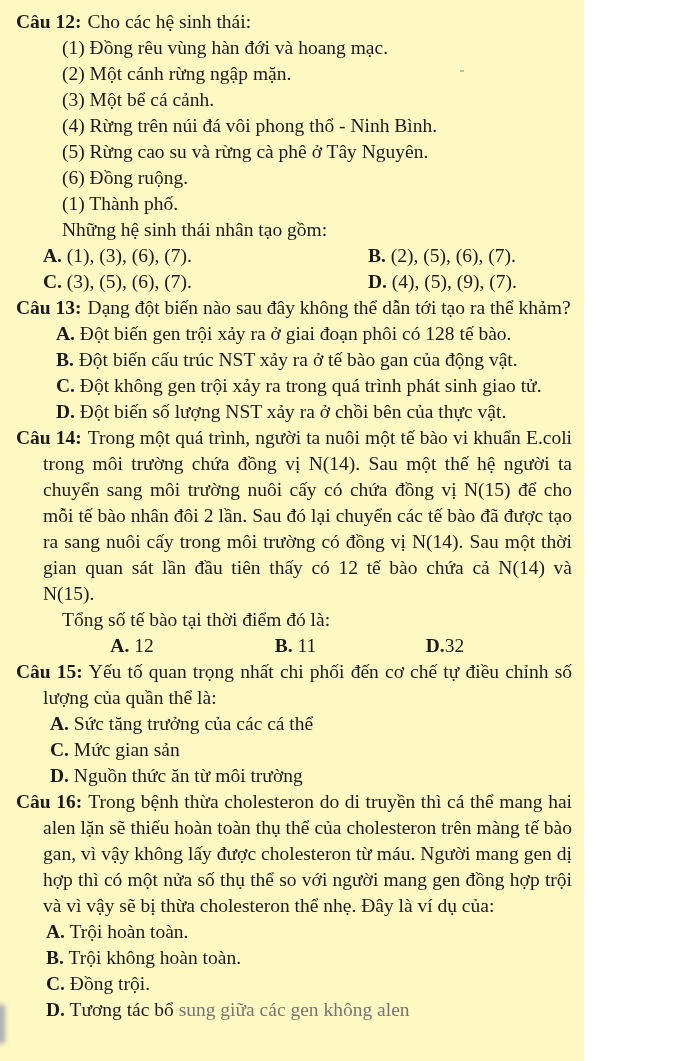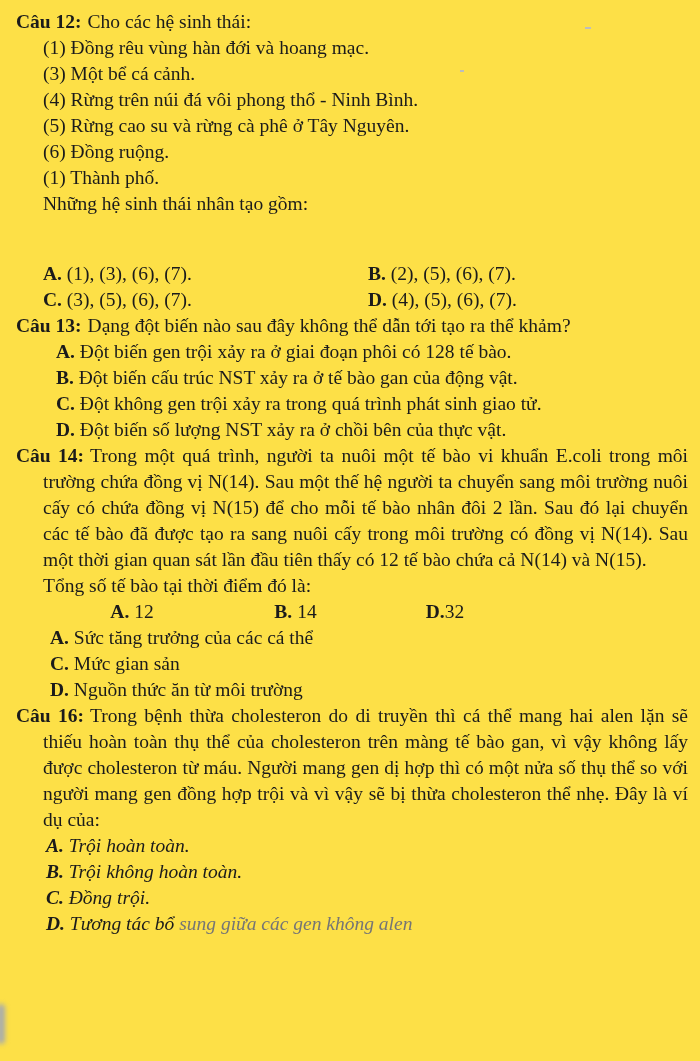--- a/index.html
+++ b/index.html
@@ -5,45 +5,44 @@
   html, body { margin: 0; padding: 0; }
   body {
     width: 700px; height: 1061px;
     background: #ffffff;
     font-family: "Liberation Serif", "DejaVu Serif", serif;
     color: #1b1b1b;
     -webkit-font-smoothing: antialiased;
   }
   .page {
     position: relative;
-    width: 700px; height: 1061px;
-    background: #fde047;
+    width: 584px; height: 1061px;
+    background: #fef9c3;
     box-sizing: border-box;
     padding: 9px 12px 0 8px;
     overflow: hidden;
     font-size: 19.5px;
     line-height: 26px;
   }
   p { margin: 0; }
   .q-para {               
     margin-left: 35px;
     text-indent: -27px;
   }
   .justify { text-align: justify; }
   .q-label { font-weight: bold; margin-right: 6px; }
-  .q-item, .q-line { margin-left: 35px; }
+  .q-item, .q-line { margin-left: 54px; }
   .opt-line { margin-left: 48px; }
   .opt-line.in42 { margin-left: 42px; }
-  .opt-line.in38 { margin-left: 38px; font-style: italic; }
+  .opt-line.in38 { margin-left: 38px; }
   .opt-letter { font-weight: bold; }
   .opts-2col {
     margin-left: 35px;
     display: grid;
     grid-template-columns: 325px 1fr;
-    margin-top: 44px;
   }
   .opts-4col {
     margin-left: 35px;
     display: grid;
     grid-template-columns: 178px 149px 150px 1fr;
     text-align: center;
   }
   .faded {
     color: #757575;
     filter: blur(0.4px);
@@ -64,53 +63,55 @@
   }
 </style>
 </head>
 <body>
 
 <div class="page">
 
   <section>
     <p class="q-para"><b class="q-label">Câu 12:</b><span>Cho các hệ sinh thái:</span></p>
     <p class="q-item">(1) Đồng rêu vùng hàn đới và hoang mạc.</p>
+    <p class="q-item">(2) Một cánh rừng ngập mặn.</p>
     <p class="q-item">(3) Một bể cá cảnh.</p>
     <p class="q-item">(4) Rừng trên núi đá vôi phong thổ - Ninh Bình.</p>
     <p class="q-item">(5) Rừng cao su và rừng cà phê ở Tây Nguyên.</p>
     <p class="q-item">(6) Đồng ruộng.</p>
     <p class="q-item">(1) Thành phố.</p>
     <p class="q-line">Những hệ sinh thái nhân tạo gồm:</p>
     <div class="opts-2col">
       <p><b class="opt-letter">A.</b><span> (1), (3), (6), (7).</span></p>
       <p><b class="opt-letter">B.</b><span> (2), (5), (6), (7).</span></p>
       <p><b class="opt-letter">C.</b><span> (3), (5), (6), (7).</span></p>
-      <p><b class="opt-letter">D.</b><span> (4), (5), (6), (7).</span></p>
+      <p><b class="opt-letter">D.</b><span> (4), (5), (9), (7).</span></p>
     </div>
   </section>
 
   <section>
     <p class="q-para"><b class="q-label">Câu 13:</b><span>Dạng đột biến nào sau đây không thể dẫn tới tạo ra thể khảm?</span></p>
     <p class="opt-line"><b class="opt-letter">A.</b><span> Đột biến gen trội xảy ra ở giai đoạn phôi có 128 tế bào.</span></p>
     <p class="opt-line"><b class="opt-letter">B.</b><span> Đột biến cấu trúc NST xảy ra ở tế bào gan của động vật.</span></p>
     <p class="opt-line"><b class="opt-letter">C.</b><span> Đột không gen trội xảy ra trong quá trình phát sinh giao tử.</span></p>
     <p class="opt-line"><b class="opt-letter">D.</b><span> Đột biến số lượng NST xảy ra ở chồi bên của thực vật.</span></p>
   </section>
 
   <section>
     <p class="q-para justify"><b class="q-label">Câu 14:</b><span>Trong một quá trình, người ta nuôi một tế bào vi khuẩn E.coli trong môi trường chứa đồng vị N(14). Sau một thế hệ người ta chuyển sang môi trường nuôi cấy có chứa đồng vị N(15) để cho mỗi tế bào nhân đôi 2 lần. Sau đó lại chuyển các tế bào đã được tạo ra sang nuôi cấy trong môi trường có đồng vị N(14). Sau một thời gian quan sát lần đầu tiên thấy có 12 tế bào chứa cả N(14) và N(15).</span></p>
     <p class="q-line">Tổng số tế bào tại thời điểm đó là:</p>
     <div class="opts-4col">
       <p><b class="opt-letter">A.</b><span> 12</span></p>
-      <p><b class="opt-letter">B.</b><span> 14</span></p>
+      <p><b class="opt-letter">B.</b><span> 11</span></p>
       <p><b class="opt-letter">D.</b><span>32</span></p>
     </div>
   </section>
 
   <section>
+    <p class="q-para justify"><b class="q-label">Câu 15:</b><span>Yếu tố quan trọng nhất chi phối đến cơ chế tự điều chỉnh số lượng của quần thể là:</span></p>
     <p class="opt-line in42"><b class="opt-letter">A.</b><span> Sức tăng trưởng của các cá thể</span></p>
     <p class="opt-line in42"><b class="opt-letter">C.</b><span> Mức gian sản</span></p>
     <p class="opt-line in42"><b class="opt-letter">D.</b><span> Nguồn thức ăn từ môi trường</span></p>
   </section>
 
   <section>
     <p class="q-para justify"><b class="q-label">Câu 16:</b><span>Trong bệnh thừa cholesteron do di truyền thì cá thể mang hai alen lặn sẽ thiếu hoàn toàn thụ thể của cholesteron trên màng tế bào gan, vì vậy không lấy được cholesteron từ máu. Người mang gen dị hợp thì có một nửa số thụ thể so với người mang gen đồng hợp trội và vì vậy sẽ bị thừa cholesteron thể nhẹ. Đây là ví dụ của:</span></p>
     <p class="opt-line in38"><b class="opt-letter">A.</b><span> Trội hoàn toàn.</span></p>
     <p class="opt-line in38"><b class="opt-letter">B.</b><span> Trội không hoàn toàn.</span></p>
     <p class="opt-line in38"><b class="opt-letter">C.</b><span> Đồng trội.</span></p>

